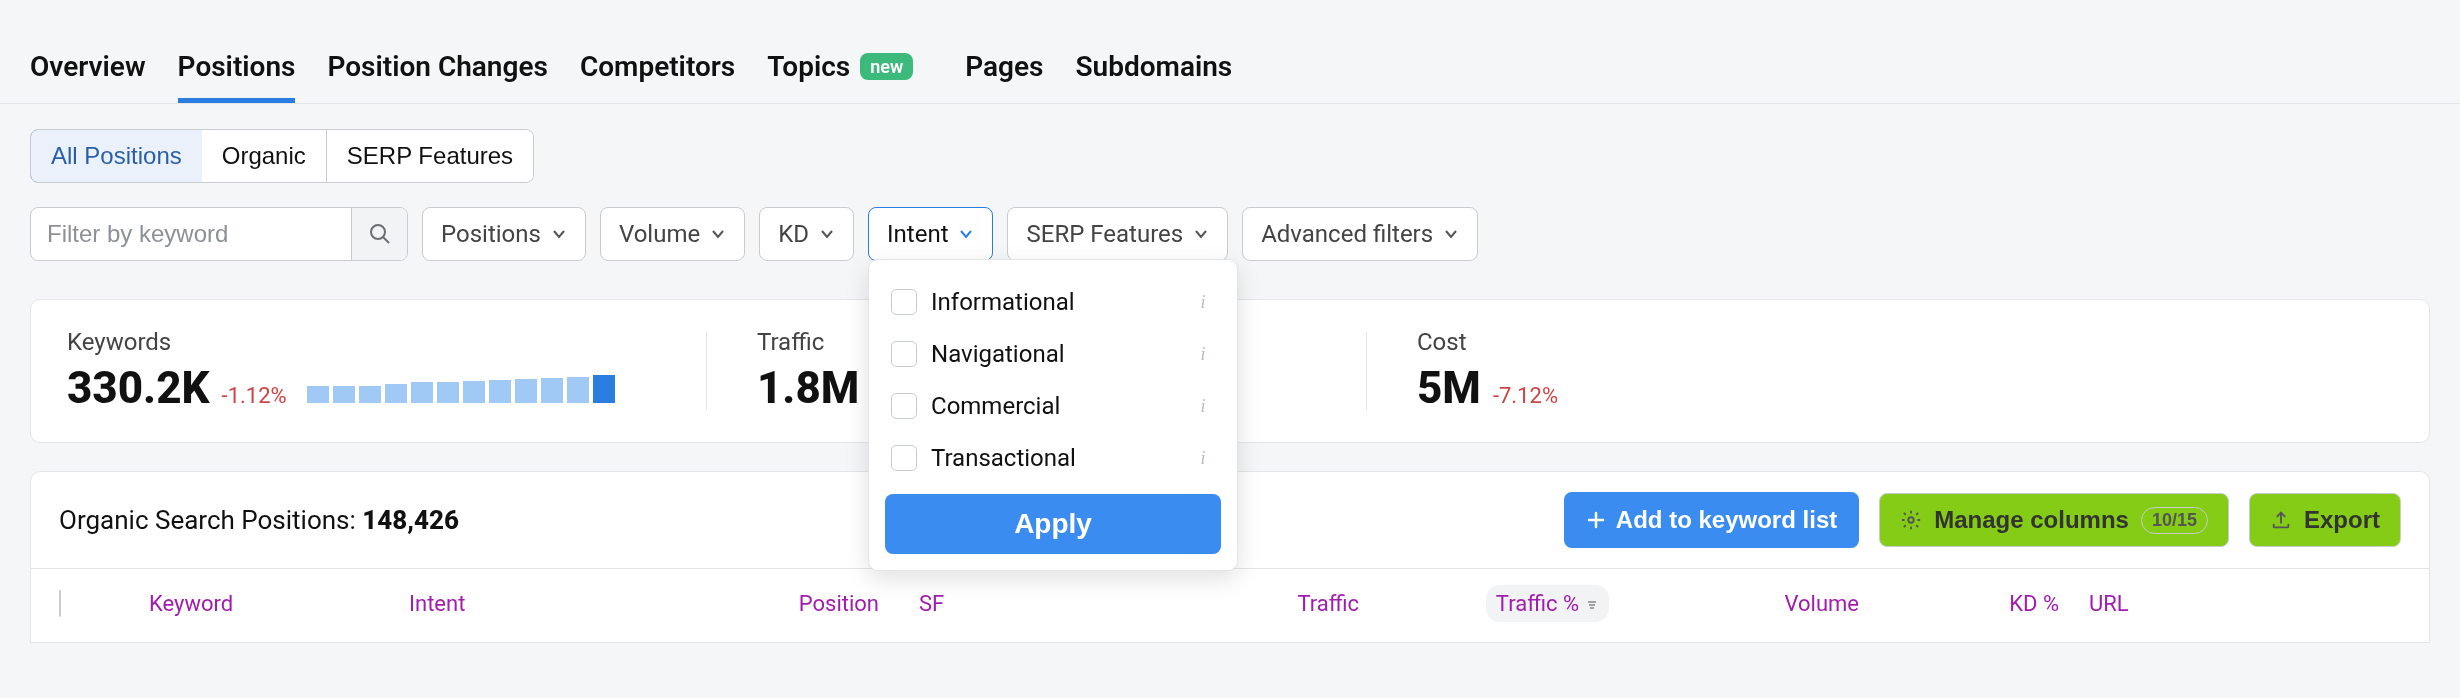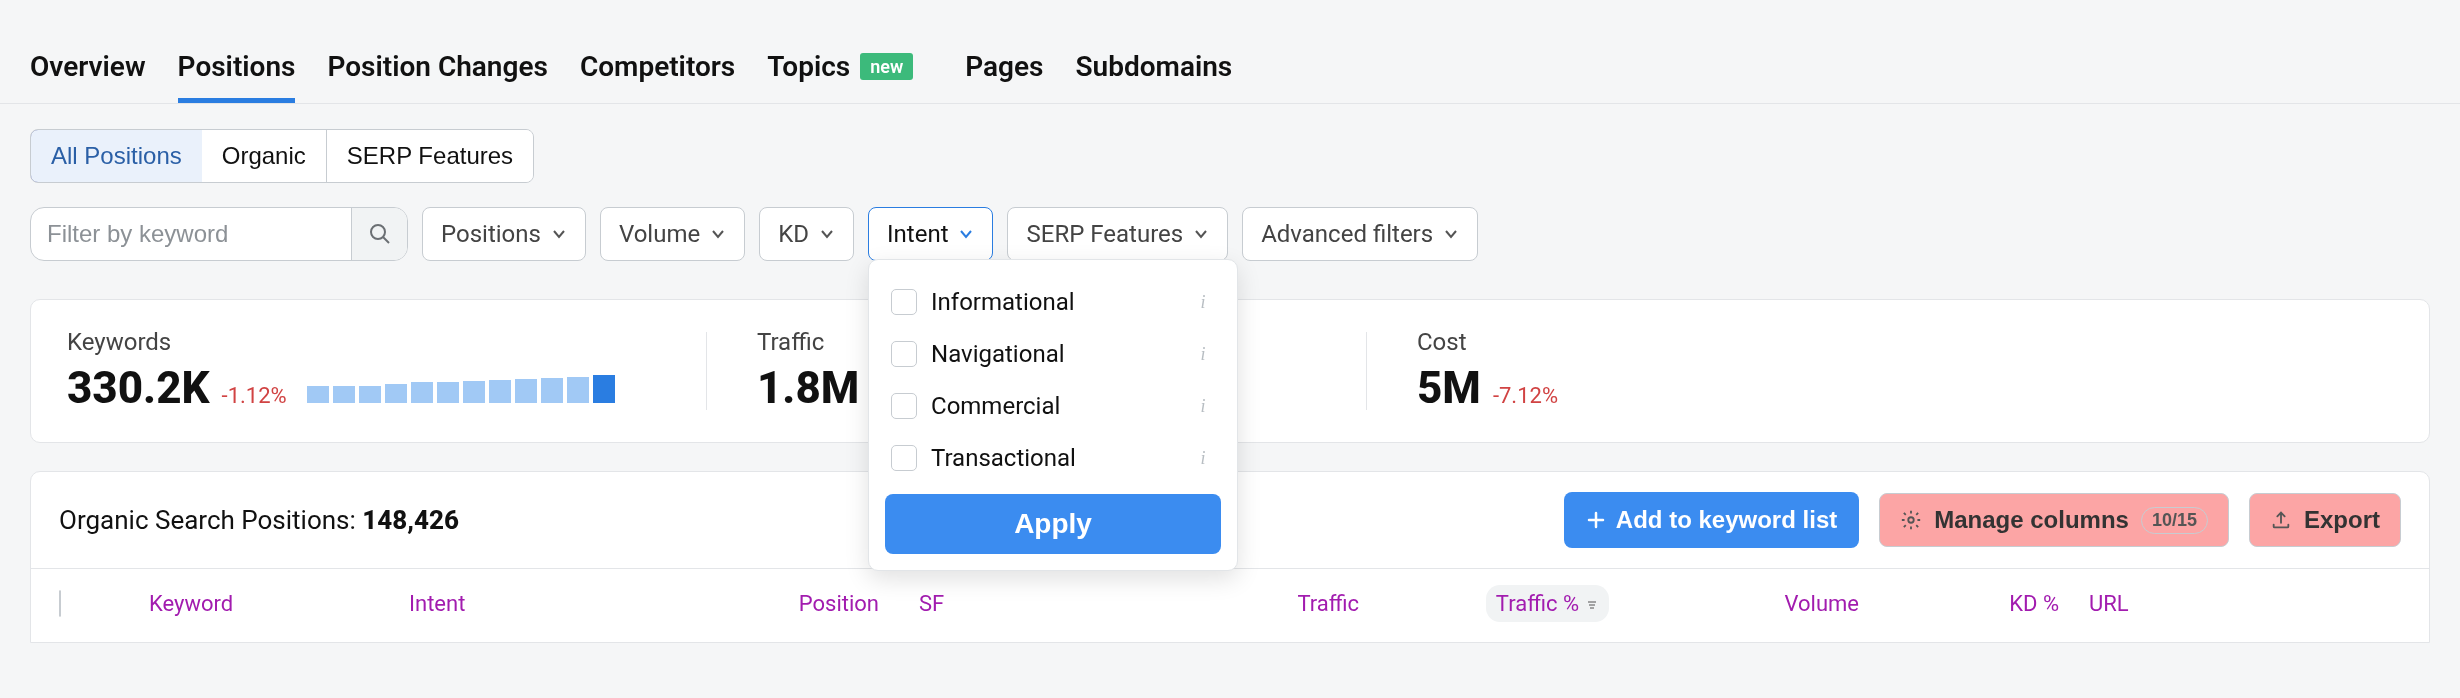--- a/index.html
+++ b/index.html
@@ -32,21 +32,21 @@
   .nav-item.active {
     border-bottom: 5px solid #2a7de1;
     padding-bottom: 15px;
   }
   .badge-new {
     background: #3cba7b;
     color: #fff;
     font-size: 18px;
     font-weight: 600;
     padding: 3px 10px;
-    border-radius: 3px;
+    border-radius: 8px;
   }
 
   
   .toolbar {
     padding: 25px 30px 20px 30px;
   }
   .segmented {
     display: inline-flex;
     border: 1px solid #c7ccd1;
     border-radius: 8px;
@@ -73,21 +73,21 @@
   .filter-row {
     display: flex;
     align-items: center;
     gap: 14px;
     margin-top: 24px;
   }
   .search-box {
     position: relative;
     display: flex;
     border: 1px solid #c7ccd1;
-    border-radius: 14px;
+    border-radius: 8px;
     background: #fff;
     overflow: hidden;
   }
   .search-box input {
     border: none;
     font-size: 24px;
     padding: 12px 16px;
     width: 320px;
     color: #111;
     background: transparent;
@@ -251,21 +251,21 @@
     color: #fff;
     border: none;
     border-radius: 8px;
     font-size: 24px;
     font-weight: 600;
     padding: 14px 22px;
     cursor: pointer;
   }
   .btn-ghost {
     display: inline-flex; align-items: center; gap: 12px;
-    background: #fca5a5;
+    background: #84cc16;
     color: #333;
     border: 1px solid #c7ccd1;
     border-radius: 8px;
     font-size: 24px;
     font-weight: 600;
     padding: 12px 20px;
     cursor: pointer;
   }
   .count-pill {
     border: 1px solid #c7ccd1;

